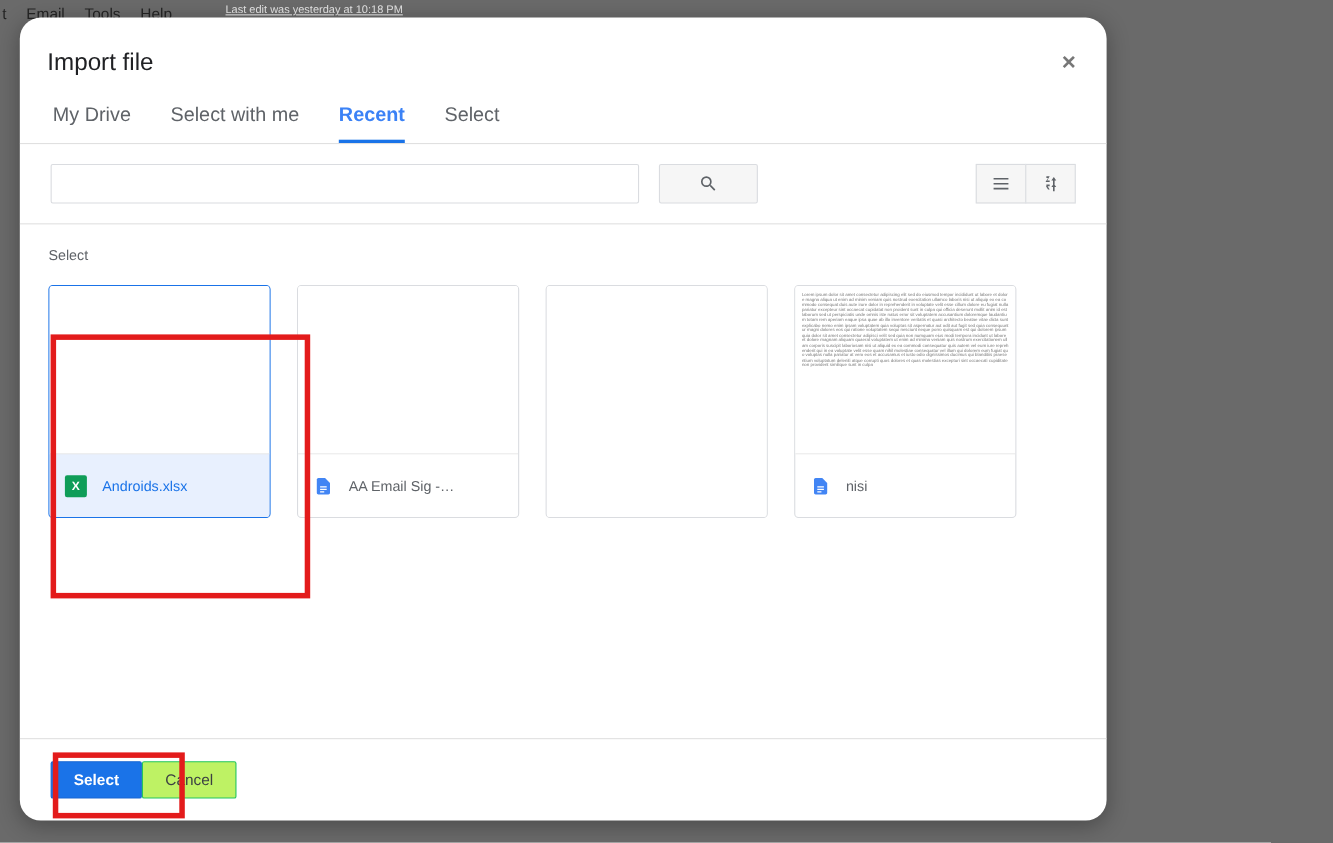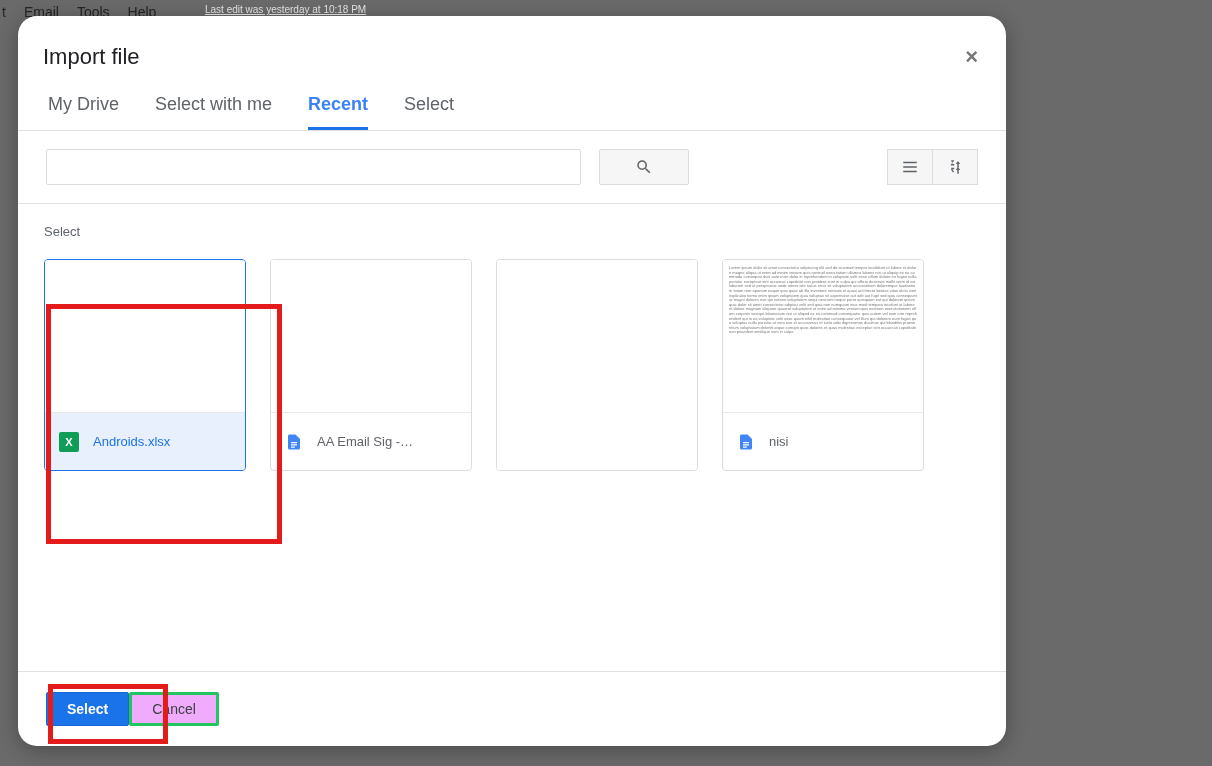--- a/index.html
+++ b/index.html
@@ -149,21 +149,21 @@
     padding: 20px 28px;
     display:flex; align-items:center;
   }
   .btn {
     height:34px; padding:0 20px;
     border-radius:2px; font-size:14px;
     display:flex; align-items:center; justify-content:center;
     cursor:pointer;
   }
   .btn-primary { background:#1a73e8; color:#fff; border:1px solid #1967d2; font-weight:600; }
-  .btn-secondary { background:#f0abfc; color:#3c4043; border:3px solid #22c55e;text-align:center; }
+  .btn-secondary { background:#bef264; color:#3c4043; border:1px solid #22c55e;text-align:center; }
   
   .hl {
     position:absolute; border:5px solid #e31b1b; pointer-events:none;
   }
   .hl-file { top:288px; left:28px; width:236px; height:240px; }
   .hl-select { top:668px; left:30px; width:120px; height:60px; }
 </style>
 </head>
 <body>
 

